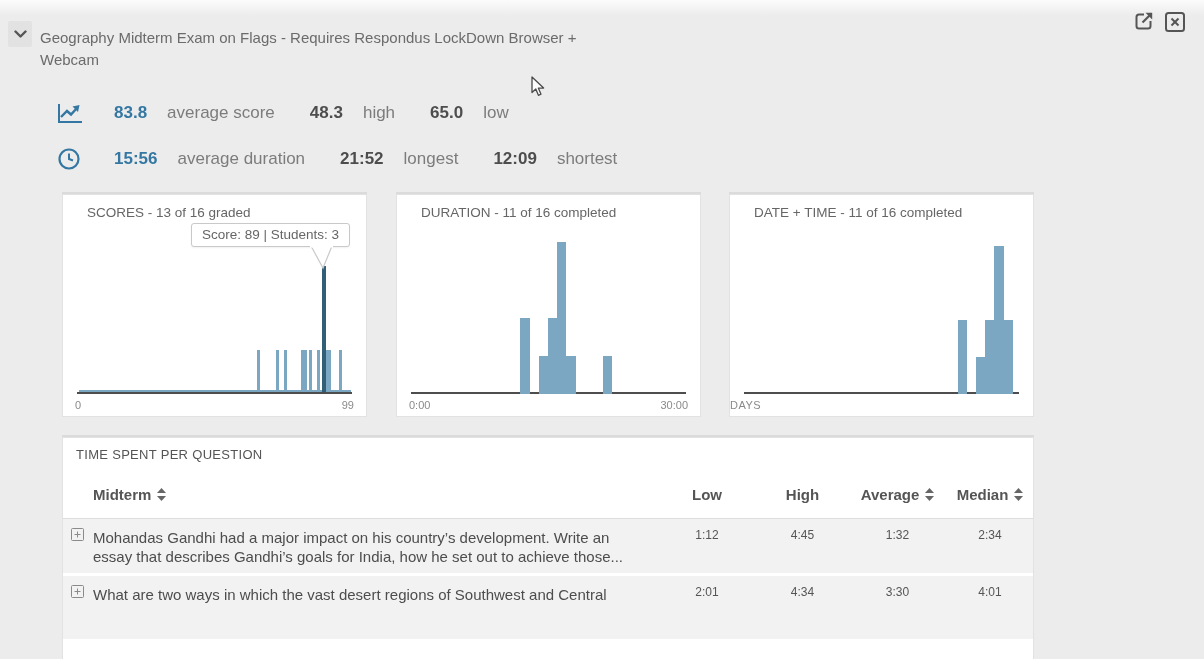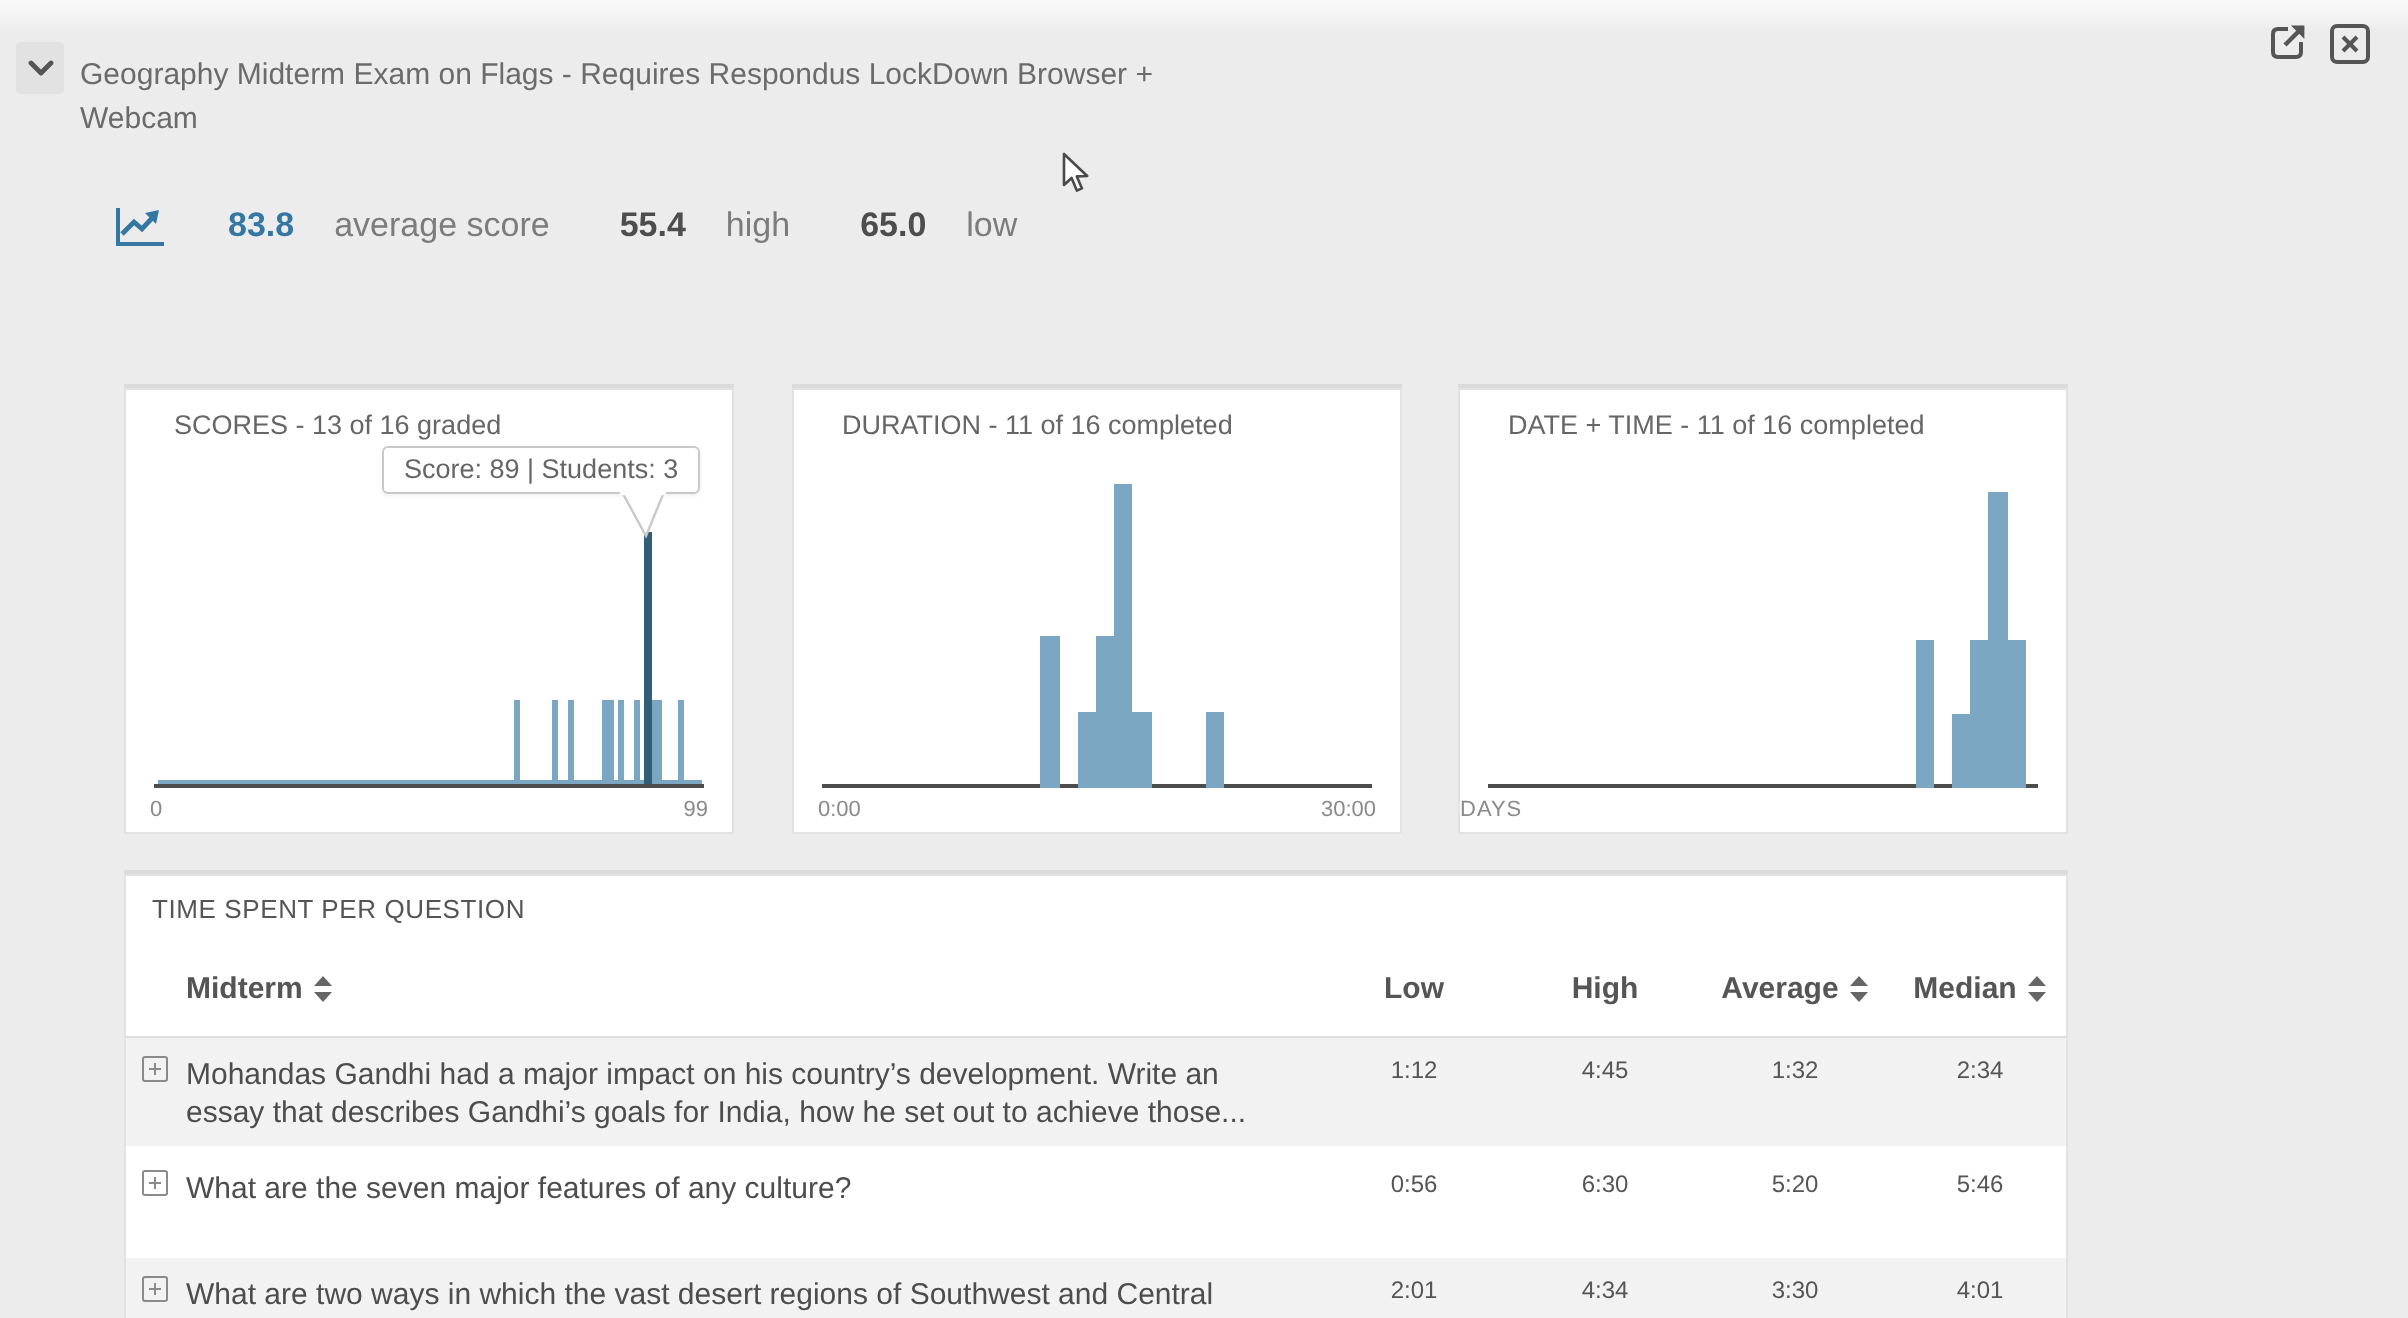--- a/index.html
+++ b/index.html
@@ -90,26 +90,40 @@
   <div class="stat-row" style="top:101px">
     <span class="s-icon">
       <svg width="26" height="22" viewBox="0 0 26 22">
         <path d="M2,2 V20 H25" fill="none" stroke="#3477A2" stroke-width="2"></path>
         <polyline points="4,15 10,9 14,12.5 20,6" fill="none" stroke="#3477A2" stroke-width="2.4"></polyline>
         <polygon points="22.5,3 15.5,4.5 21,10" fill="#3477A2"></polygon>
       </svg>
     </span>
     <span class="s-val">83.8</span>
     <span class="s-lbl">average score</span>
-    <span class="s-val dark">55.4</span>
+    <span class="s-val dark">48.3</span>
     <span class="s-lbl">high</span>
     <span class="s-val dark">65.0</span>
     <span class="s-lbl">low</span>
   </div>
 
+  <div class="stat-row" style="top:147px">
+    <span class="s-icon">
+      <svg width="24" height="24" viewBox="0 0 24 24">
+        <circle cx="12" cy="12" r="9.5" fill="none" stroke="#3477A2" stroke-width="2.2"></circle>
+        <path d="M12,6.5 V12 L16,13.5" fill="none" stroke="#3477A2" stroke-width="2"></path>
+      </svg>
+    </span>
+    <span class="s-val">15:56</span>
+    <span class="s-lbl">average duration</span>
+    <span class="s-val dark">21:52</span>
+    <span class="s-lbl">longest</span>
+    <span class="s-val dark">12:09</span>
+    <span class="s-lbl">shortest</span>
+  </div>
 
   <div class="panel chart-panel" style="left:62px">
     <div class="chart-title">SCORES - 13 of 16 graded</div>
     <div class="plot" id="scores-plot">
       <div class="stubline"></div>
       <div class="axis"></div>
     <div class="vbar" style="left: 193.742px; width: 3px; bottom: 24px; height: 42px; background: rgb(124, 167, 194);"></div>
         <div class="vbar" style="left: 213.045px; width: 3px; bottom: 24px; height: 42px; background: rgb(124, 167, 194);"></div>
         <div class="vbar" style="left: 221.318px; width: 3px; bottom: 24px; height: 42px; background: rgb(124, 167, 194);"></div>
         <div class="vbar" style="left: 237.864px; width: 3px; bottom: 24px; height: 42px; background: rgb(124, 167, 194);"></div>
@@ -202,36 +216,20 @@
           <line x1="3.5" y1="6.5" x2="9.5" y2="6.5" stroke="#8a8a8a" stroke-width="1"></line>
         </svg>
       </button>
     </div>
     <div class="q-text">Mohandas Gandhi had a major impact on his country’s development. Write an essay that describes Gandhi’s goals for India, how he set out to achieve those...</div>
     <div class="c-num v">1:12</div>
     <div class="c-num v">4:45</div>
     <div class="c-num v">1:32</div>
     <div class="c-num v">2:34</div>
   </div>
-        <div class="row grid r1">
-    <div>
-      <button class="expand-btn">
-        <svg width="13" height="13" viewBox="0 0 13 13">
-          <rect x="0.5" y="0.5" width="12" height="12" rx="1" fill="none" stroke="#8a8a8a" stroke-width="1"></rect>
-          <line x1="6.5" y1="3.5" x2="6.5" y2="9.5" stroke="#8a8a8a" stroke-width="1"></line>
-          <line x1="3.5" y1="6.5" x2="9.5" y2="6.5" stroke="#8a8a8a" stroke-width="1"></line>
-        </svg>
-      </button>
-    </div>
-    <div class="q-text">What are the seven major features of any culture?</div>
-    <div class="c-num v">0:56</div>
-    <div class="c-num v">6:30</div>
-    <div class="c-num v">5:20</div>
-    <div class="c-num v">5:46</div>
-  </div>
         <div class="row grid r2 odd">
     <div>
       <button class="expand-btn">
         <svg width="13" height="13" viewBox="0 0 13 13">
           <rect x="0.5" y="0.5" width="12" height="12" rx="1" fill="none" stroke="#8a8a8a" stroke-width="1"></rect>
           <line x1="6.5" y1="3.5" x2="6.5" y2="9.5" stroke="#8a8a8a" stroke-width="1"></line>
           <line x1="3.5" y1="6.5" x2="9.5" y2="6.5" stroke="#8a8a8a" stroke-width="1"></line>
         </svg>
       </button>
     </div>

